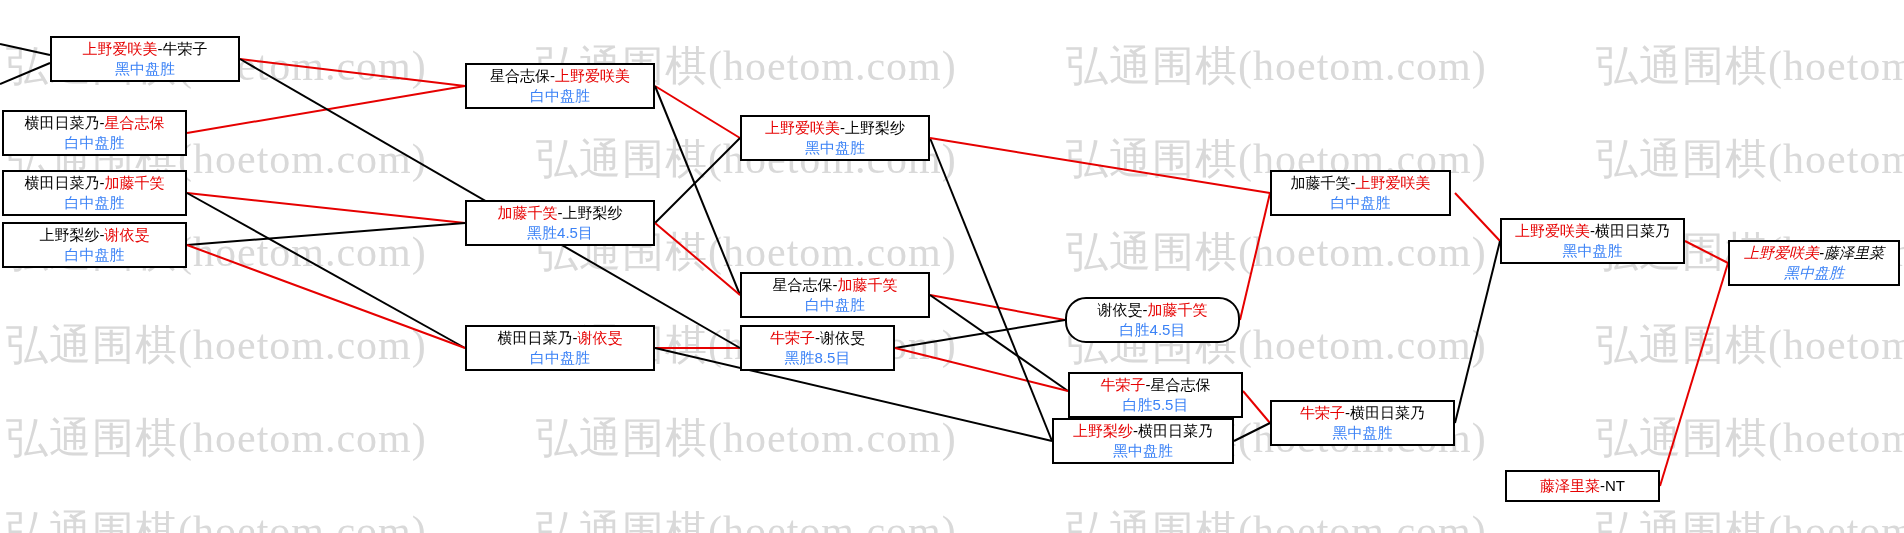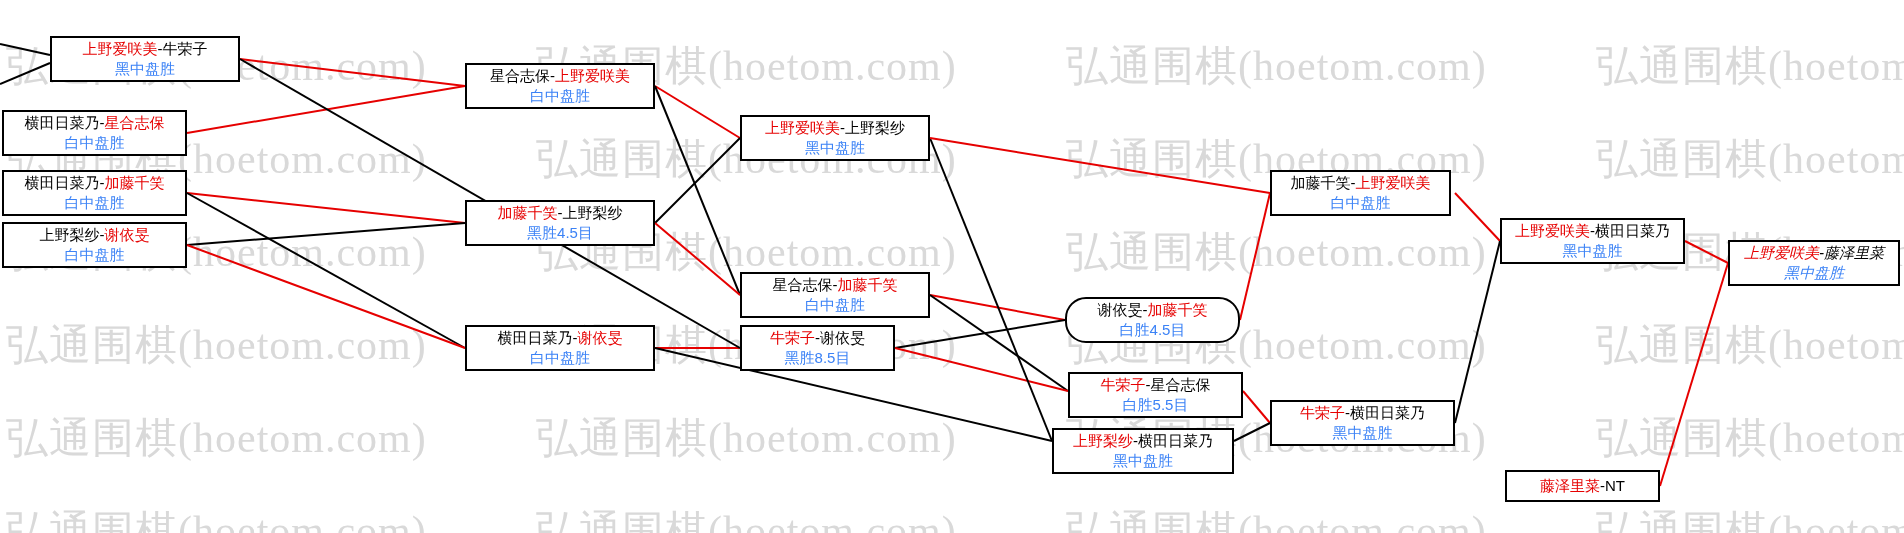--- a/index.html
+++ b/index.html
@@ -118,21 +118,21 @@
         <div class="result">黑胜8.5目</div>
       </div>
       <div class="match" style="left: 1065px; top: 297px; width: 175px; height: 46px; border-radius: 21px;">
         <div class="players"><span class="nm">谢依旻</span>-<span class="nm-win">加藤千笑</span></div>
         <div class="result">白胜4.5目</div>
       </div>
       <div class="match" style="left: 1068px; top: 372px; width: 175px; height: 46px;">
         <div class="players"><span class="nm-win">牛荣子</span>-<span class="nm">星合志保</span></div>
         <div class="result">白胜5.5目</div>
       </div>
-      <div class="match" style="left: 1052px; top: 418px; width: 182px; height: 46px; margin-top: 10px;">
+      <div class="match" style="left: 1052px; top: 418px; width: 182px; height: 46px;">
         <div class="players"><span class="nm-win">上野梨纱</span>-<span class="nm">横田日菜乃</span></div>
         <div class="result">黑中盘胜</div>
       </div>
       <div class="match" style="left: 1270px; top: 170px; width: 181px; height: 46px;">
         <div class="players"><span class="nm">加藤千笑</span>-<span class="nm-win">上野爱咲美</span></div>
         <div class="result">白中盘胜</div>
       </div>
       <div class="match" style="left: 1270px; top: 400px; width: 185px; height: 46px;">
         <div class="players"><span class="nm-win">牛荣子</span>-<span class="nm">横田日菜乃</span></div>
         <div class="result">黑中盘胜</div>

